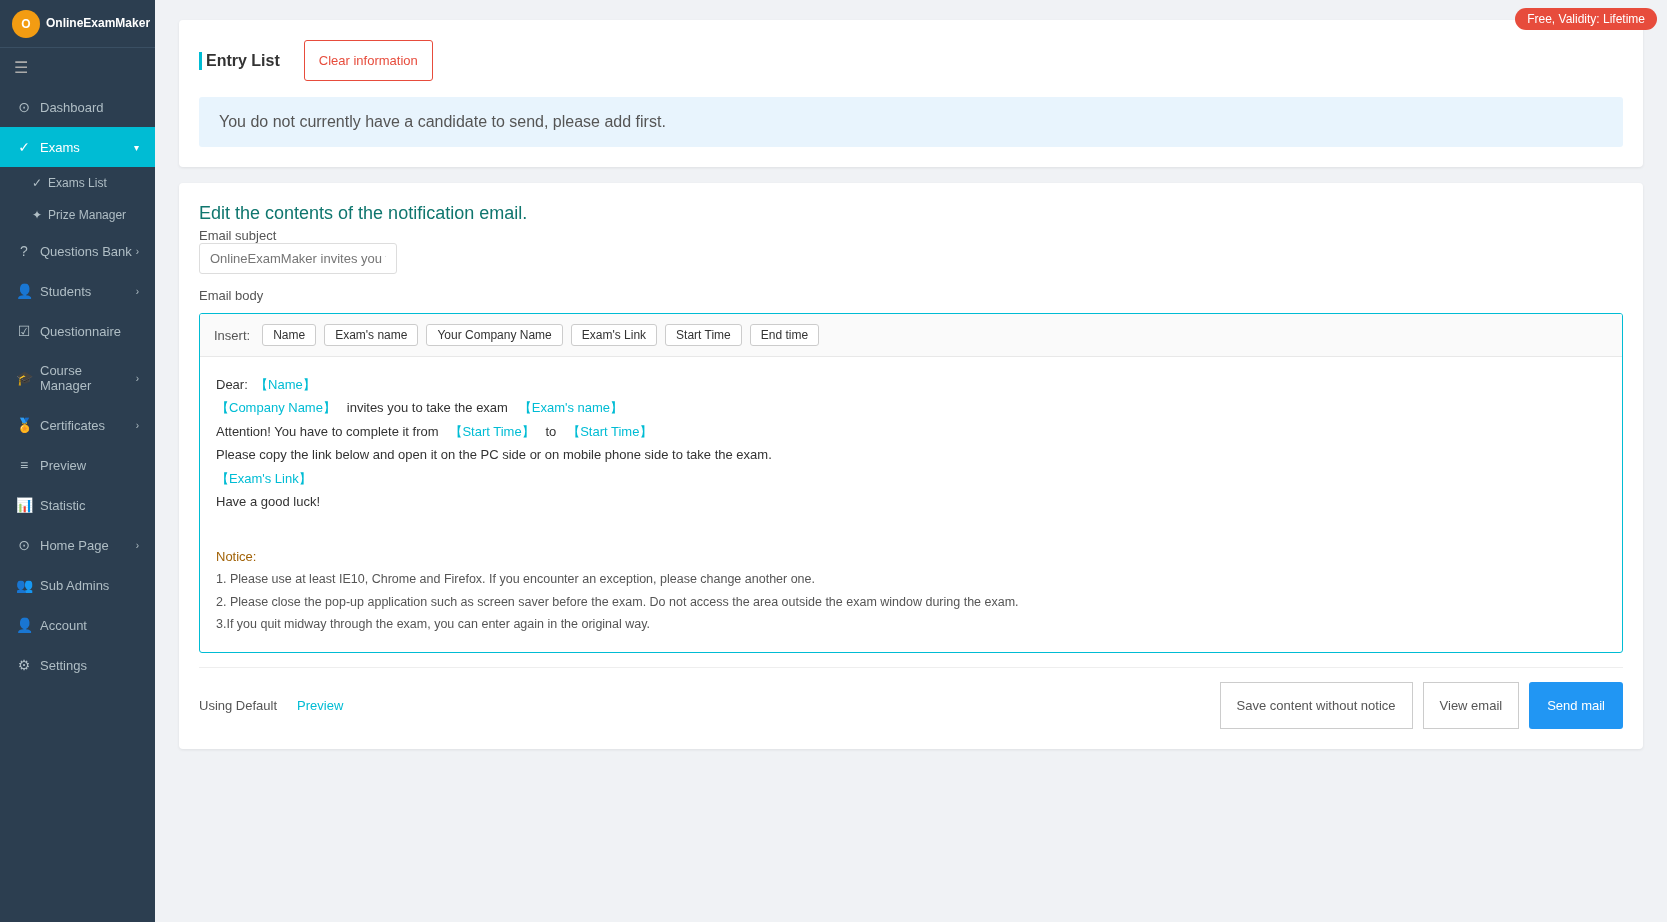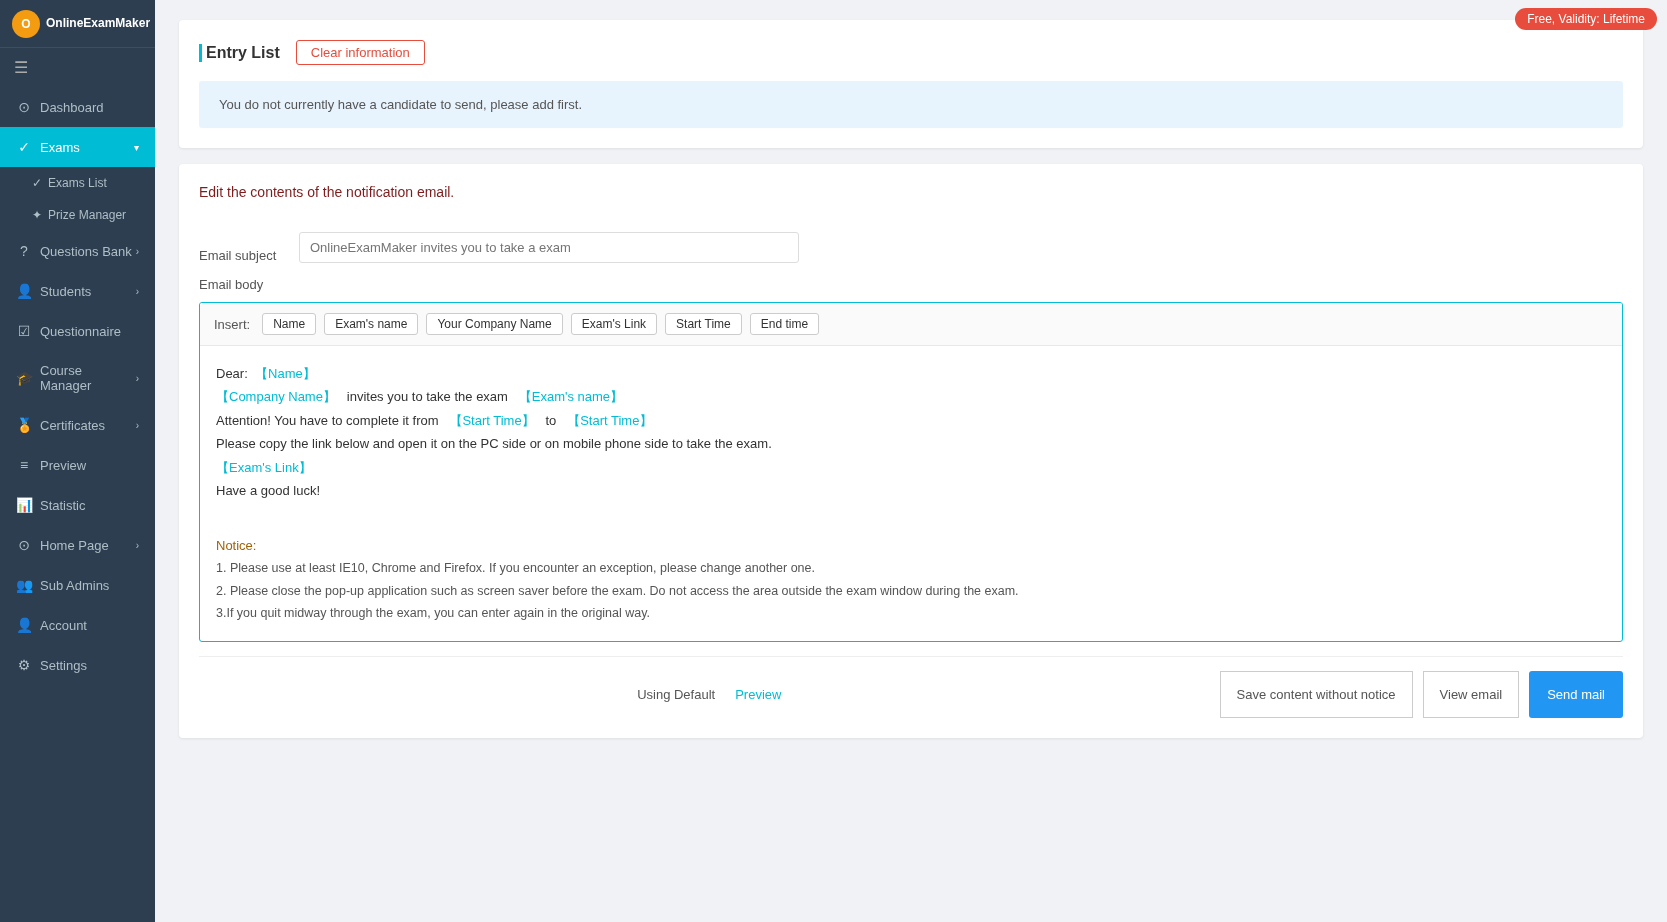--- a/index.html
+++ b/index.html
@@ -125,49 +125,51 @@
       font-size: 16px;
       font-weight: 600;
       color: #333;
       border-left: 3px solid #00bcd4;
       padding-left: 4px;
     }
     .clear-btn {
       border: 1px solid #e74c3c;
       color: #e74c3c;
       background: white;
-      padding: 4px 14px;
-      border-radius: 3px;
-      cursor: pointer;
-      font-size: 13px;
+      padding: 12px 14px;
+      border-radius: 3px;
+      cursor: pointer;
+      font-size: 13px;
+      margin-left: 8px;
     }
     .no-candidate-msg {
       background: #e8f4fd;
       color: #555;
       padding: 16px 20px;
       border-radius: 3px;
-      font-size: 13px;
+      font-size: 16px;
     }
 
     
     .email-edit-section {
       background: white;
       border-radius: 4px;
       padding: 20px;
       box-shadow: 0 1px 3px rgba(0,0,0,0.08);
     }
     .section-desc {
-      color: #7f1d1d;
-      font-size: 14px;
-      margin-bottom: 32px;
+      color: #0f766e;
+      font-size: 18px;
+      margin-bottom: 4px;
     }
     .form-row {
       display: flex;
-      align-items: flex-end;
+      align-items: flex-start;
       margin-bottom: 14px;
+      flex-direction: column;
     }
     .form-label {
       width: 100px;
       color: #555;
       font-size: 13px;
       flex-shrink: 0;
     }
     .form-input {
       flex: 1;
       border: 1px solid #ddd;
@@ -239,21 +241,20 @@
       display: flex;
       align-items: center;
       padding: 14px 0 0 0;
       border-top: 1px solid #eee;
       margin-top: 14px;
     }
     .footer-left {
       display: flex;
       gap: 20px;
       flex: 1;
-      justify-content: center;
     }
     .footer-link {
       color: #555;
       font-size: 13px;
       cursor: pointer;
     }
     .footer-link.active { color: #00bcd4; }
     .footer-right {
       display: flex;
       gap: 10px;

